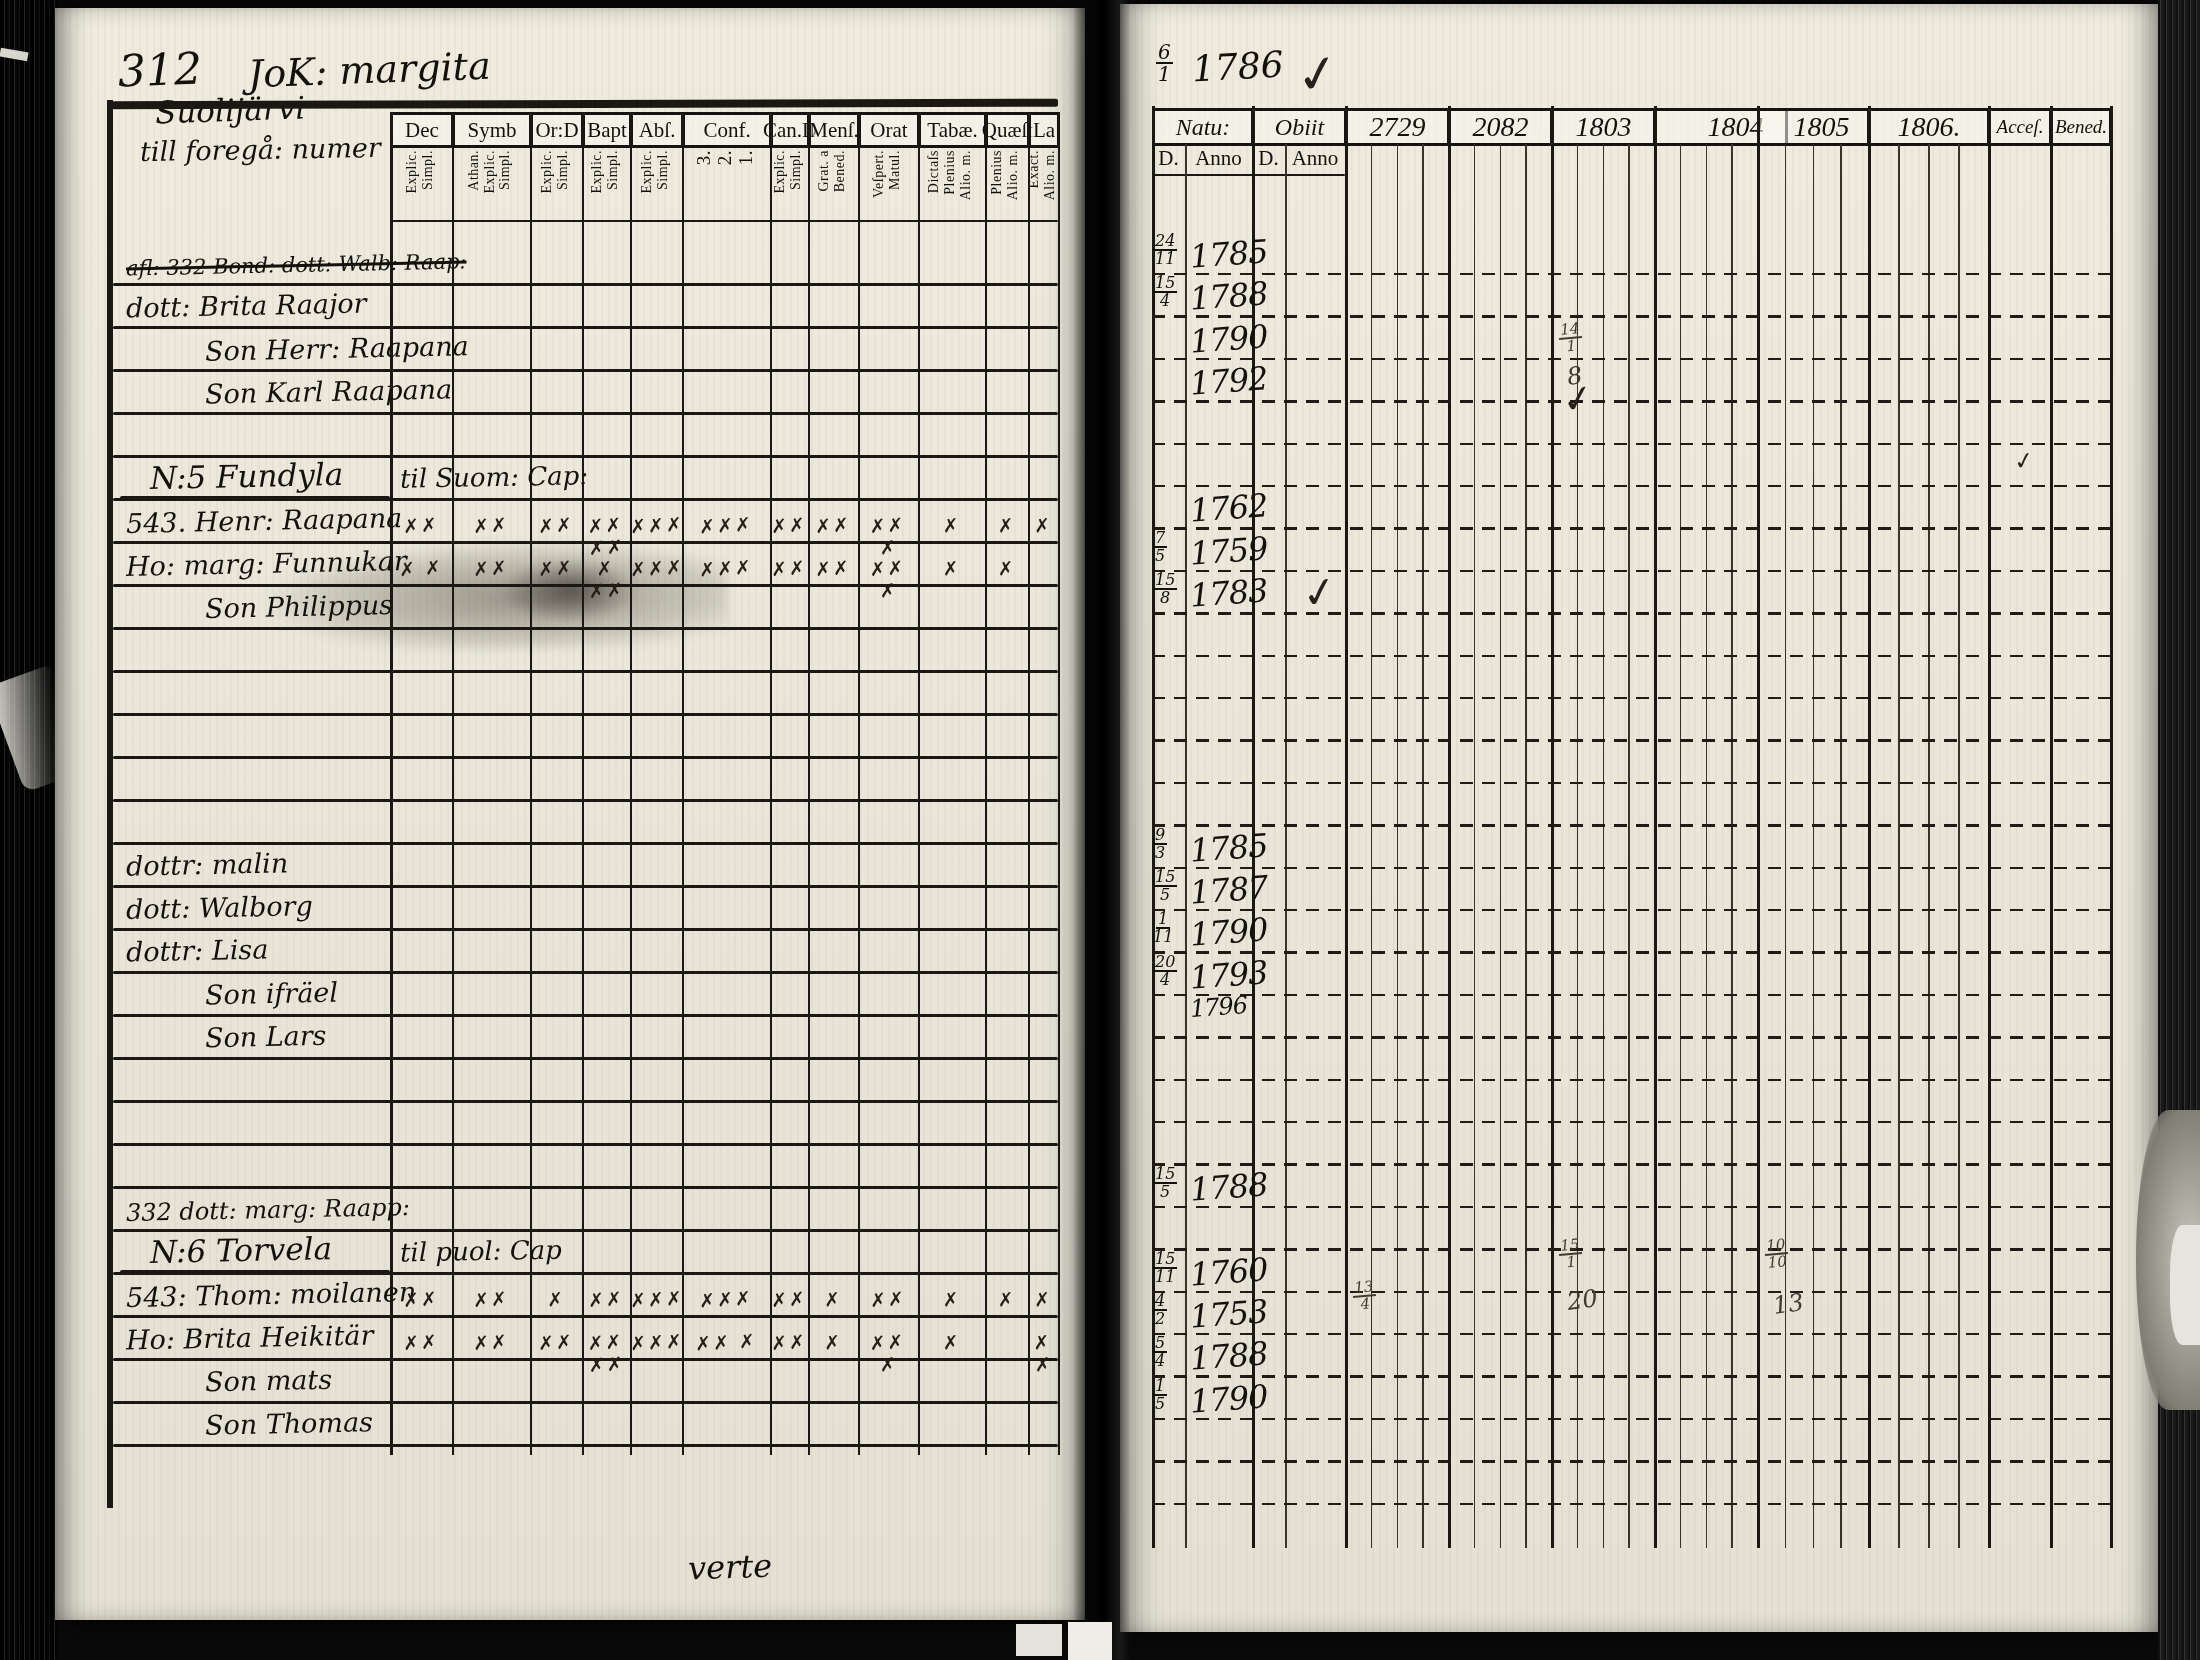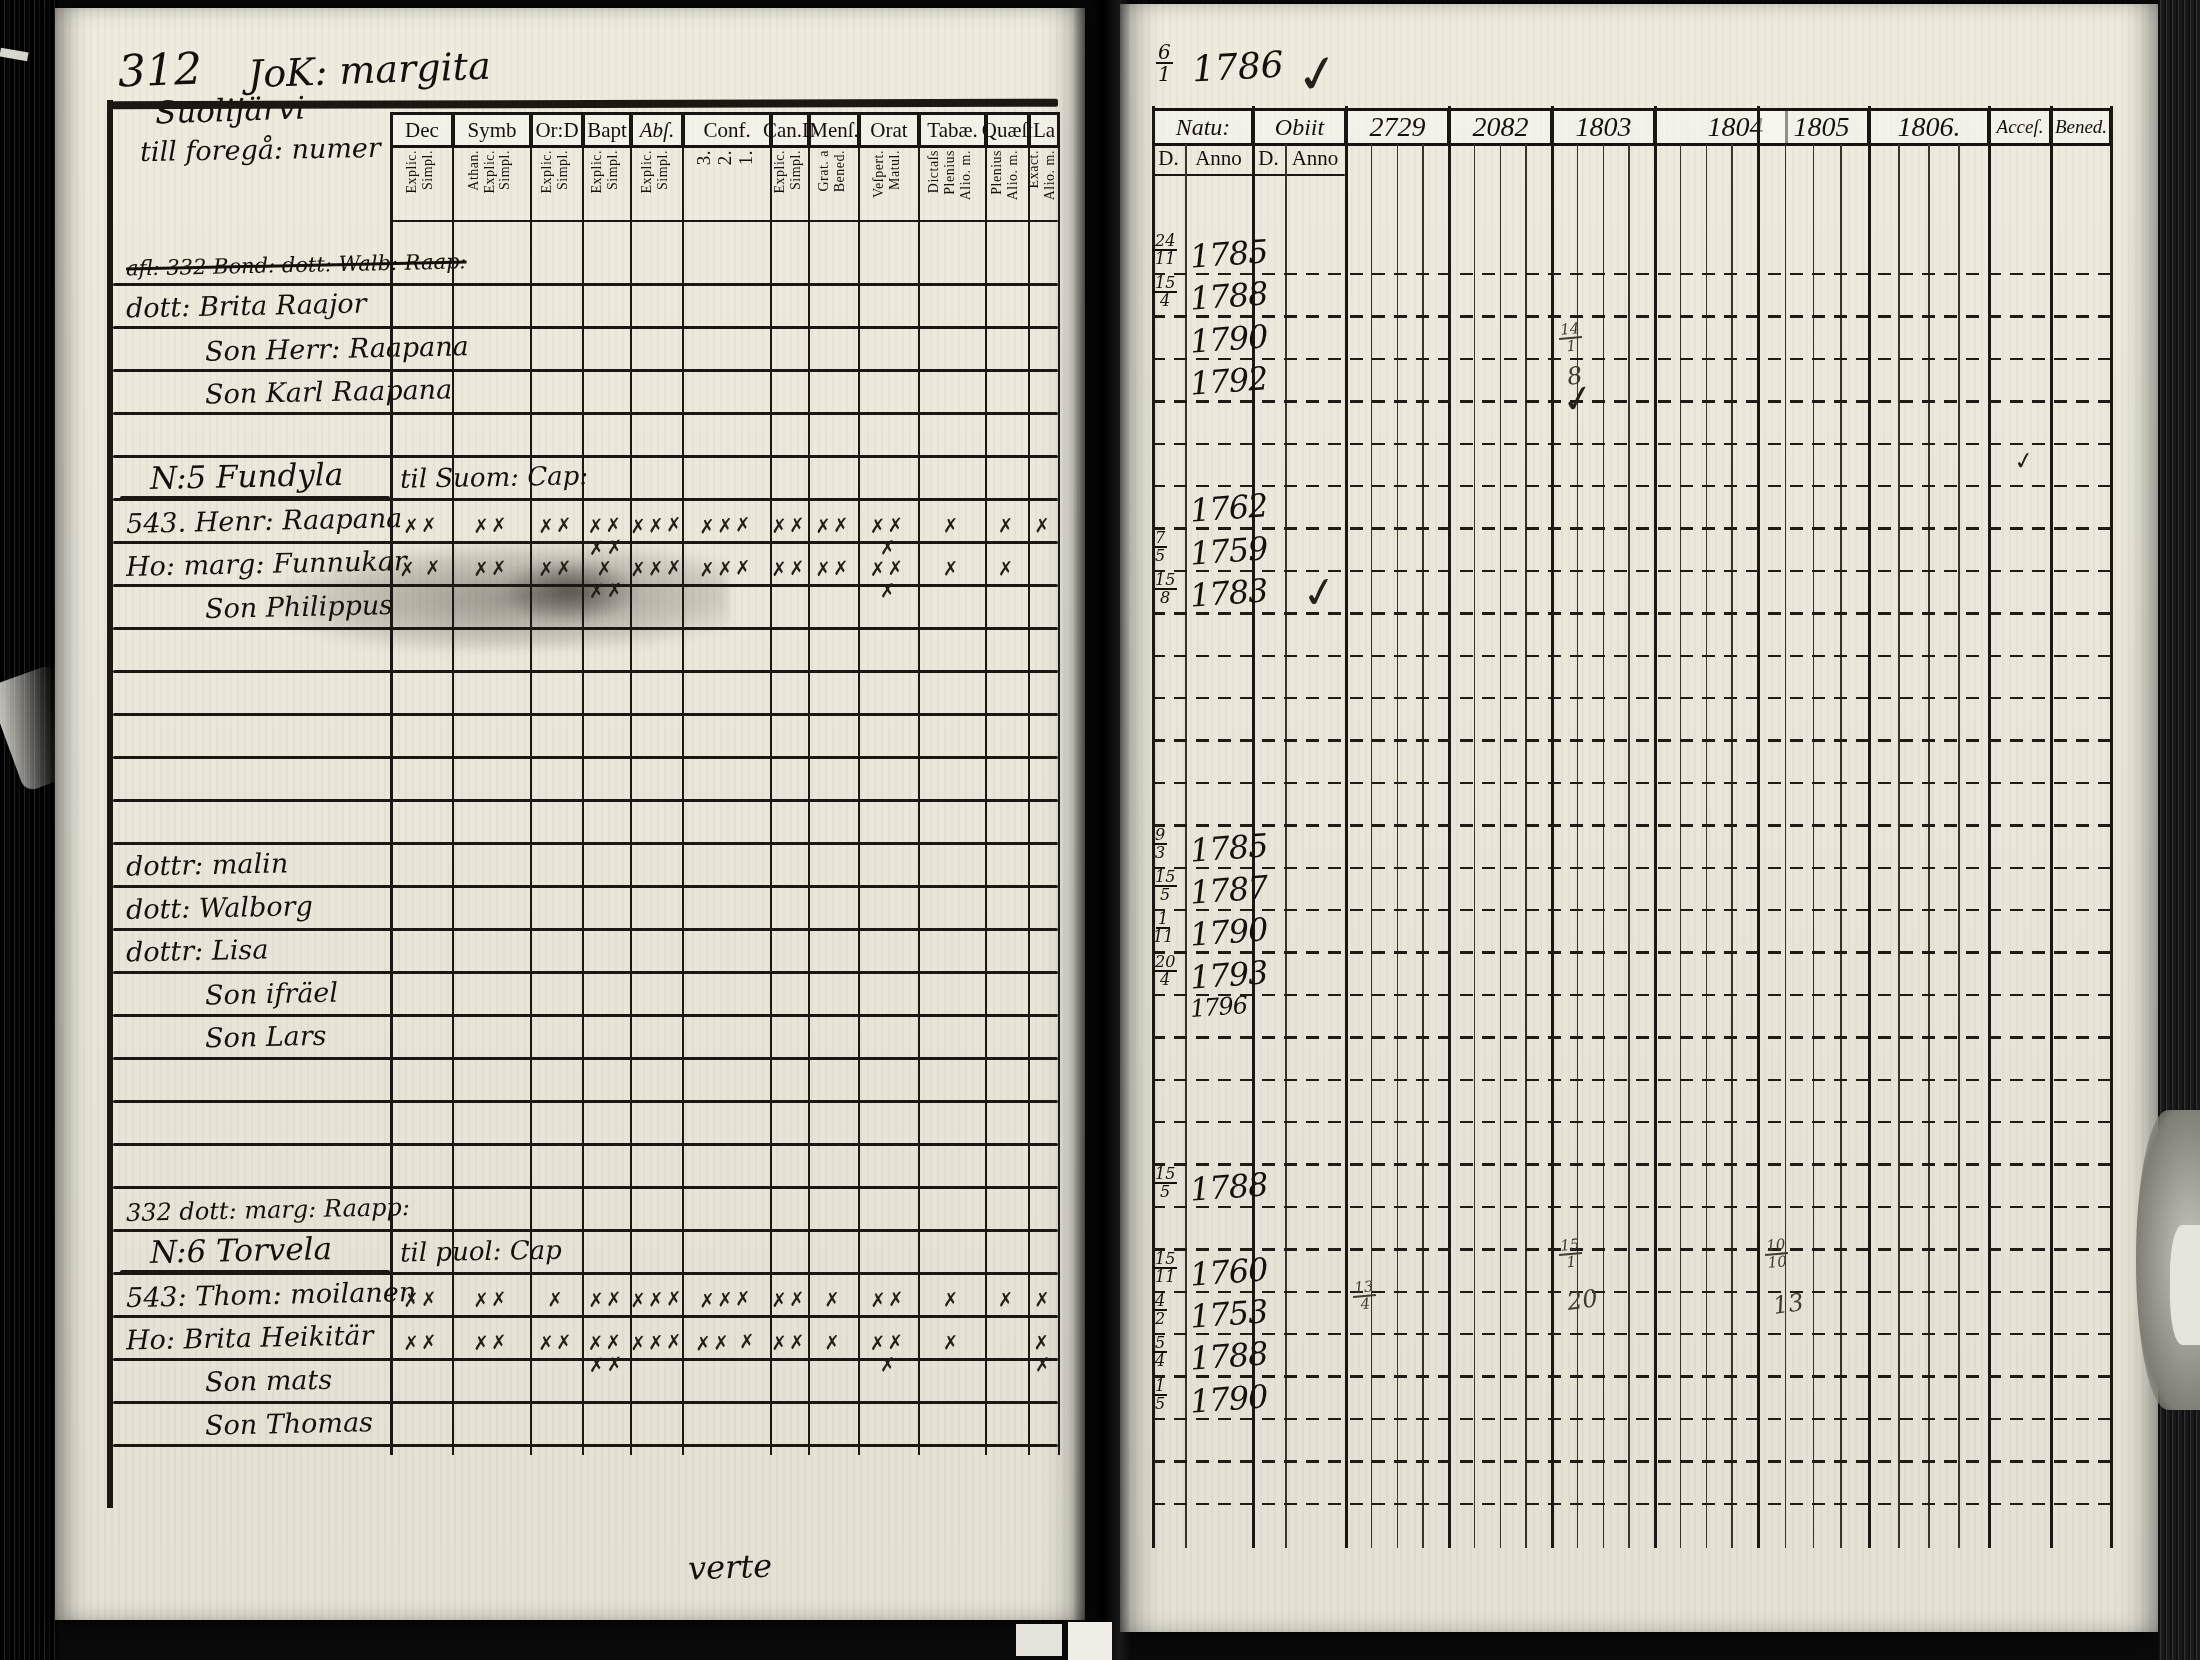--- a/index.html
+++ b/index.html
@@ -99,21 +99,21 @@
       <span class="vtext">Explic.</span>
       <span class="vtext">Simpl.</span>
     </div>
     <div class="hbox abs" style="left: 582px; top: 112px; width: 44px; height: 30px;">
       <span class="printed" style="position: static; font-size: 21px;">Bapt</span>
     </div>
     <div class="subwrap abs" style="left: 584px; top: 150px; width: 42px; height: 68px;">
       <span class="vtext">Explic.</span>
       <span class="vtext">Simpl.</span>
     </div>
-    <div class="hbox abs" style="left: 630px; top: 112px; width: 48px; height: 30px; font-style: italic;">
+    <div class="hbox abs" style="left: 630px; top: 112px; width: 48px; height: 30px;">
       <span class="printed" style="position: static; font-size: 21px;">Abſ.</span>
     </div>
     <div class="subwrap abs" style="left: 632px; top: 150px; width: 46px; height: 68px;">
       <span class="vtext">Explic.</span>
       <span class="vtext">Simpl.</span>
     </div>
     <div class="hbox abs" style="left: 682px; top: 112px; width: 84px; height: 30px;">
       <span class="printed" style="position: static; font-size: 21px;">Conf.</span>
     </div>
     <div class="subwrap abs" style="left: 684px; top: 150px; width: 82px; height: 68px;">

